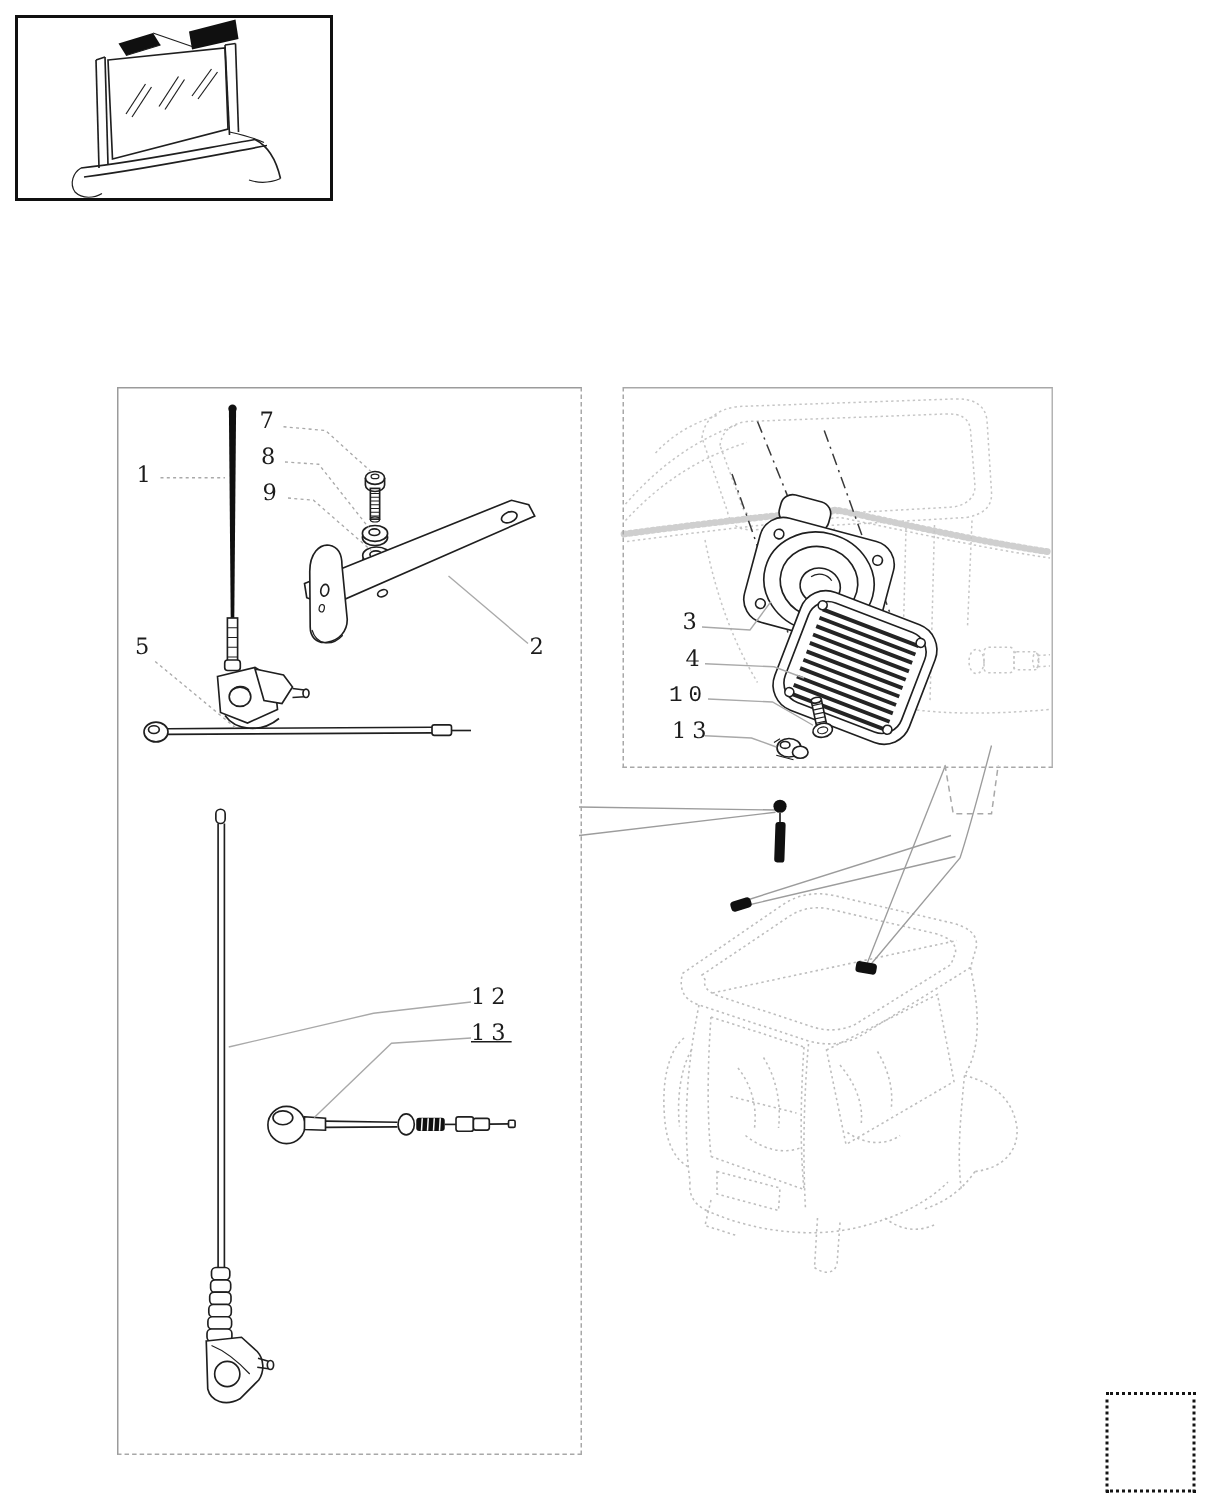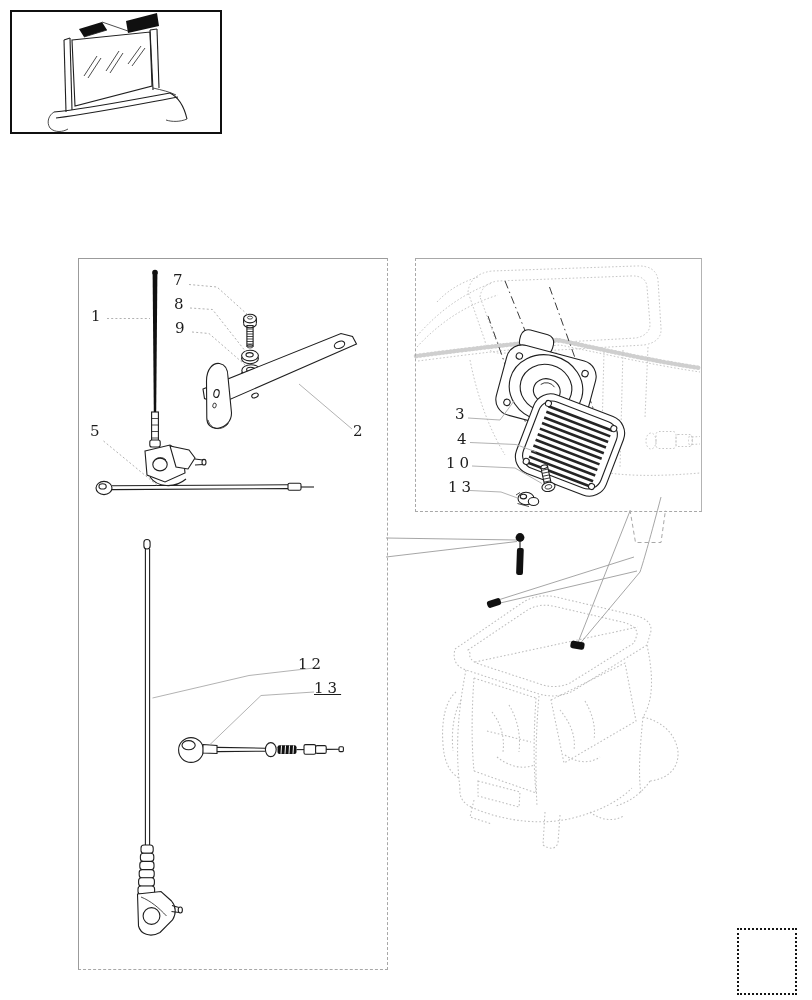--- a/index.html
+++ b/index.html
@@ -305,20 +305,20 @@
 <div class="box box-left"></div>
 <div class="box box-right"></div>
 <div class="box box-next"></div>
 
 <span class="callout" style="left:91px;top:309px;">1</span>
 <span class="callout" style="left:173px;top:273px;">7</span>
 <span class="callout" style="left:174px;top:297px;">8</span>
 <span class="callout" style="left:175px;top:321px;">9</span>
 <span class="callout" style="left:353px;top:424px;">2</span>
 <span class="callout" style="left:90px;top:424px;">5</span>
-<span class="callout wide" style="left:298px;top:657px;">12</span>
+<span class="callout wide" style="left:314px;top:657px;">12</span>
 <span class="callout wide" style="left:314px;top:681px;text-decoration:underline;">13</span>
 <span class="callout" style="left:455px;top:407px;">3</span>
 <span class="callout" style="left:457px;top:432px;">4</span>
-<span class="callout wide" style="left:446px;top:456px;">10</span>
+<span class="callout wide" style="left:446px;top:456px;font-family:Liberation Mono, monospace;">10</span>
 <span class="callout wide" style="left:448px;top:480px;">13</span>
 
 </div>
 
 </body></html>

